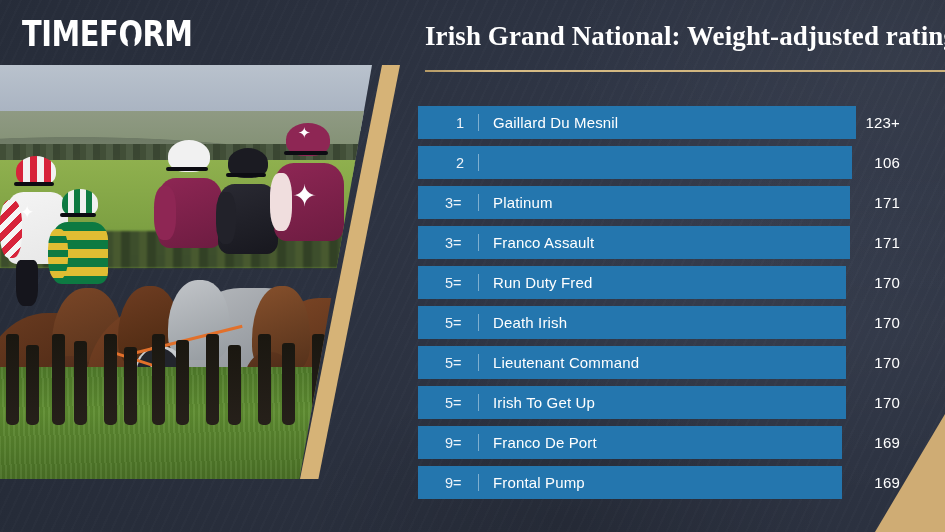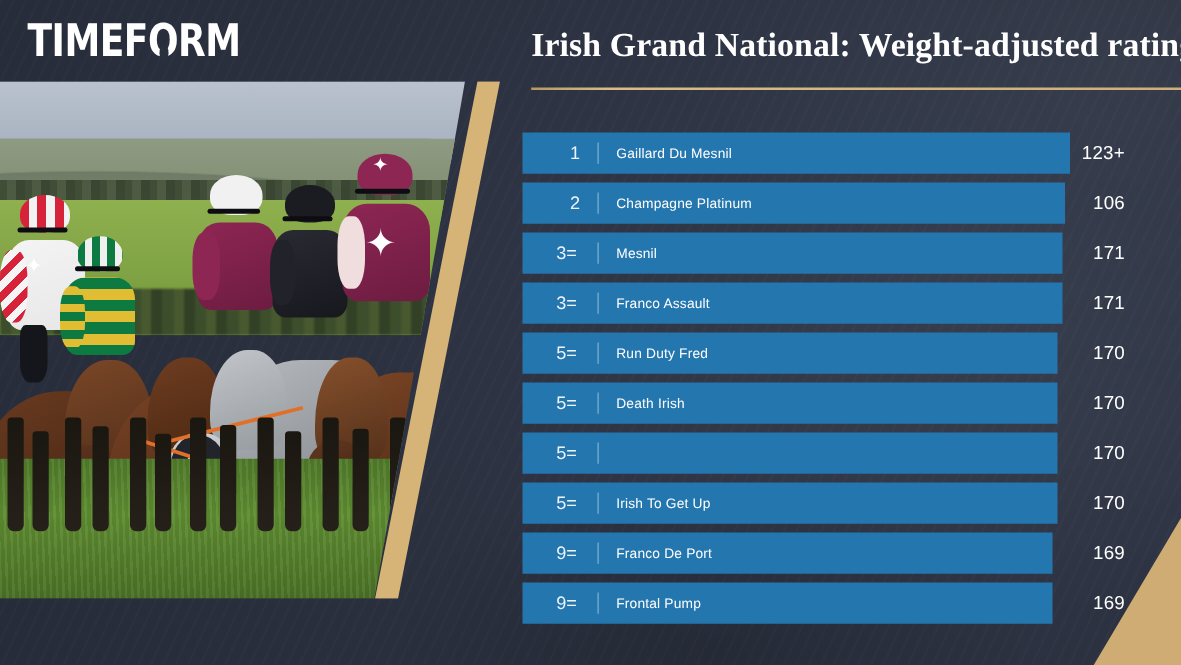--- a/index.html
+++ b/index.html
@@ -219,21 +219,21 @@
     flex:0 0 46px;
   }
   .rank.tie{ text-align:left; padding-left:27px; }
   .divider{
     flex:0 0 1px;
     width:1px; height:17px;
     margin:0 14px;
     background:rgba(255,255,255,0.42);
   }
   .horse-name{
-    font-size:11px;
+    font-size:15px;
     color:#ffffff;
     white-space:nowrap;
     letter-spacing:0.15px;
   }
   .value{
     position:absolute;
     right:45px; top:0;
     height:33px;
     line-height:33px;
     font-size:15px;
@@ -368,30 +368,29 @@
       <span class="divider"></span>
       <span class="horse-name">Gaillard Du Mesnil</span>
     </div>
     <span class="value">123+</span>
   </div>
 
   <div class="row">
     <div class="bar" style="width:434px;">
       <span class="rank">2</span>
       <span class="divider"></span>
-      <span class="horse-name">Champagne Platinum</span>
     </div>
     <span class="value">106</span>
   </div>
 
   <div class="row">
     <div class="bar" style="width:432px;">
       <span class="rank tie">3=</span>
       <span class="divider"></span>
-      <span class="horse-name">Mesnil</span>
+      <span class="horse-name">Platinum</span>
     </div>
     <span class="value">171</span>
   </div>
 
   <div class="row">
     <div class="bar" style="width:432px;">
       <span class="rank tie">3=</span>
       <span class="divider"></span>
       <span class="horse-name">Franco Assault</span>
     </div>
@@ -413,20 +412,21 @@
       <span class="divider"></span>
       <span class="horse-name">Death Irish</span>
     </div>
     <span class="value">170</span>
   </div>
 
   <div class="row">
     <div class="bar" style="width:428px;">
       <span class="rank tie">5=</span>
       <span class="divider"></span>
+      <span class="horse-name">Lieutenant Command</span>
     </div>
     <span class="value">170</span>
   </div>
 
   <div class="row">
     <div class="bar" style="width:428px;">
       <span class="rank tie">5=</span>
       <span class="divider"></span>
       <span class="horse-name">Irish To Get Up</span>
     </div>

